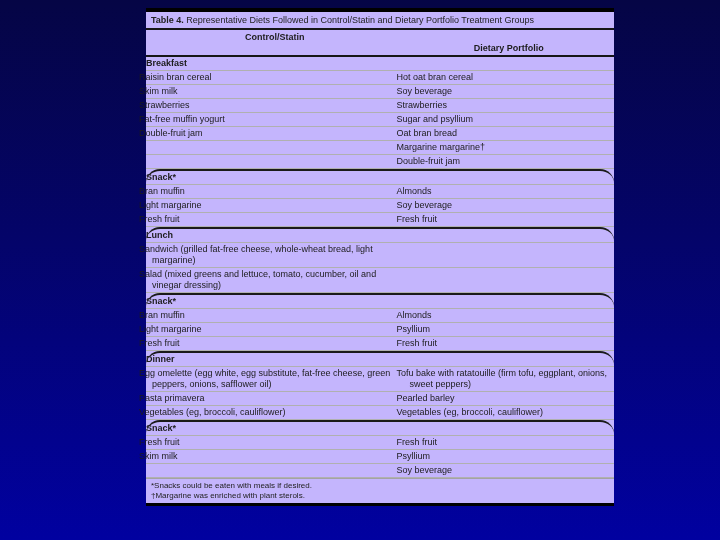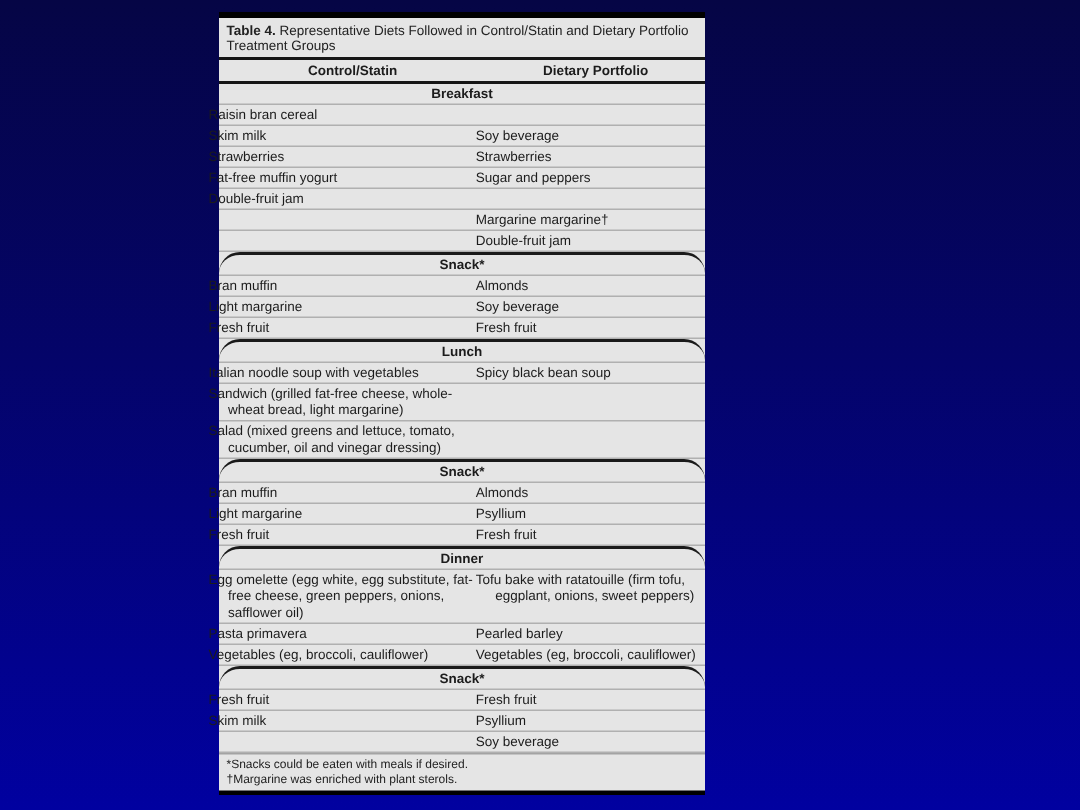--- a/index.html
+++ b/index.html
@@ -4,32 +4,32 @@
 <style>
   * { margin:0; padding:0; box-sizing:border-box; }
   html,body { width:720px; height:540px; overflow:hidden; }
   body {
     font-family:"Liberation Sans", sans-serif;
     background:linear-gradient(180deg, #050545 0%, #04046a 45%, #0101a0 100%);
     position:relative;
   }
   .slide { position:absolute; inset:0; }
   .table-card {
-    position:absolute; left:146px; top:8px; width:324px;
-    background:#e5e5e5; color:#1c1c1c;
+    position:absolute; left:146px; top:8px; width:468px;
+    background:#c4b5fd; color:#1c1c1c;
     border-top:4px solid #000; border-bottom:3px solid #000;
   }
   .table-title { font-size:9px; line-height:10px; padding:3px 5px 3px 5px; color:#222; }
   .table-title b { font-weight:bold; }
   .colheader-row { display:flex; border-top:2px solid #161616; border-bottom:2px solid #161616; }
   .colheader { font-weight:bold; font-size:9px; line-height:11px; padding:1.5px 0; text-align:center; }
   .colheader.left { width:55%; }
-  .colheader.right { width:45%; }
+  .colheader.right { width:45%;margin-top:11px; }
   .section-header {
-    font-weight:bold; font-size:9px; line-height:11px; text-align:center;
+    font-weight:bold; font-size:9px; line-height:11px; 
     padding:1px 0; border-bottom:1px solid #b0b0b0;
   }
   .section + .section { border-top:2px solid #1a1a1a;border-radius:14px; }
   .row { display:flex; border-bottom:1px solid #b0b0b0; }
   .cell { font-size:9px; line-height:11px; padding:1px 4px 1px 6px; }
   .cell.left { width:55%; }
   .cell.right { width:45%; }
   .cell > span { display:block; padding-left:0; text-indent:-13px; }
   .footnotes {
     border-top:1px solid #a3a3a3; font-size:8px; line-height:9.5px;
@@ -51,20 +51,23 @@
       <div class="colheader right">Dietary Portfolio</div>
     </div>
 
     <div id="table-body">
         <div class="section">
           <div class="section-header">Breakfast</div>
           <div class="row">
             <div class="cell left">
               <span>Raisin bran cereal</span>
             </div>
+            <div class="cell right">
+              <span>Hot oat bran cereal</span>
+            </div>
           </div>
           <div class="row">
             <div class="cell left">
               <span>Skim milk</span>
             </div>
             <div class="cell right">
               <span>Soy beverage</span>
             </div>
           </div>
           <div class="row">
@@ -73,27 +76,30 @@
             </div>
             <div class="cell right">
               <span>Strawberries</span>
             </div>
           </div>
           <div class="row">
             <div class="cell left">
               <span>Fat-free muffin yogurt</span>
             </div>
             <div class="cell right">
-              <span>Sugar and peppers</span>
+              <span>Sugar and psyllium</span>
             </div>
           </div>
           <div class="row">
             <div class="cell left">
               <span>Double-fruit jam</span>
             </div>
+            <div class="cell right">
+              <span>Oat bran bread</span>
+            </div>
           </div>
           <div class="row">
             <div class="cell left">
               <span></span>
             </div>
             <div class="cell right">
               <span>Margarine margarine†</span>
             </div>
           </div>
           <div class="row">
@@ -127,28 +133,20 @@
             <div class="cell left">
               <span>Fresh fruit</span>
             </div>
             <div class="cell right">
               <span>Fresh fruit</span>
             </div>
           </div>
         </div>
         <div class="section">
           <div class="section-header">Lunch</div>
-          <div class="row">
-            <div class="cell left">
-              <span>Italian noodle soup with vegetables</span>
-            </div>
-            <div class="cell right">
-              <span>Spicy black bean soup</span>
-            </div>
-          </div>
           <div class="row">
             <div class="cell left">
               <span>Sandwich (grilled fat-free cheese, whole-wheat bread, light margarine)</span>
             </div>
           </div>
           <div class="row">
             <div class="cell left">
               <span>Salad (mixed greens and lettuce, tomato, cucumber, oil and vinegar dressing)</span>
             </div>
             <div class="cell right">

